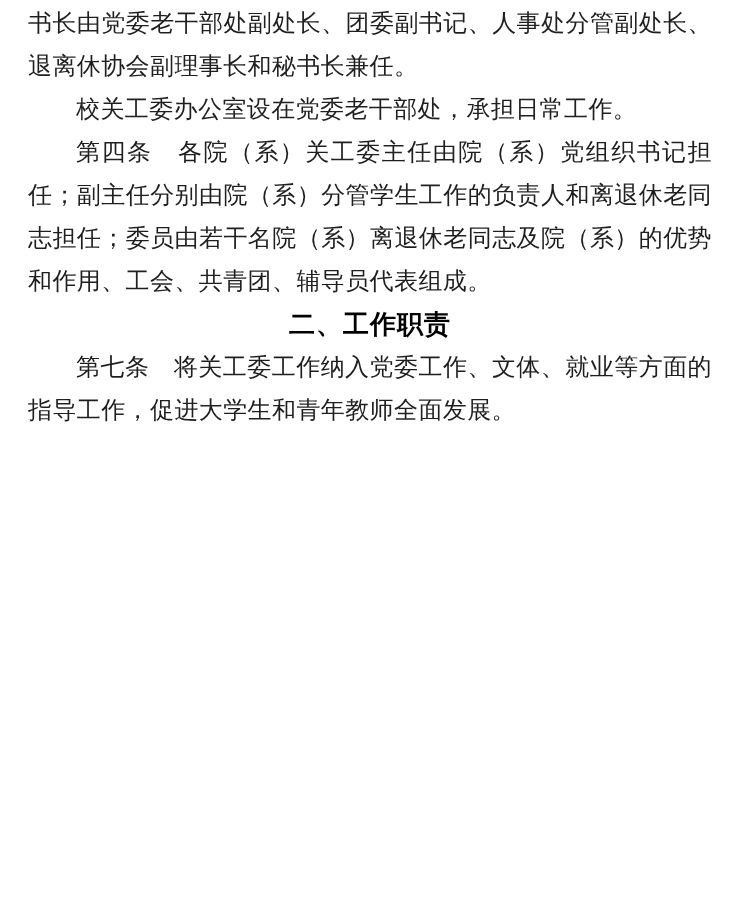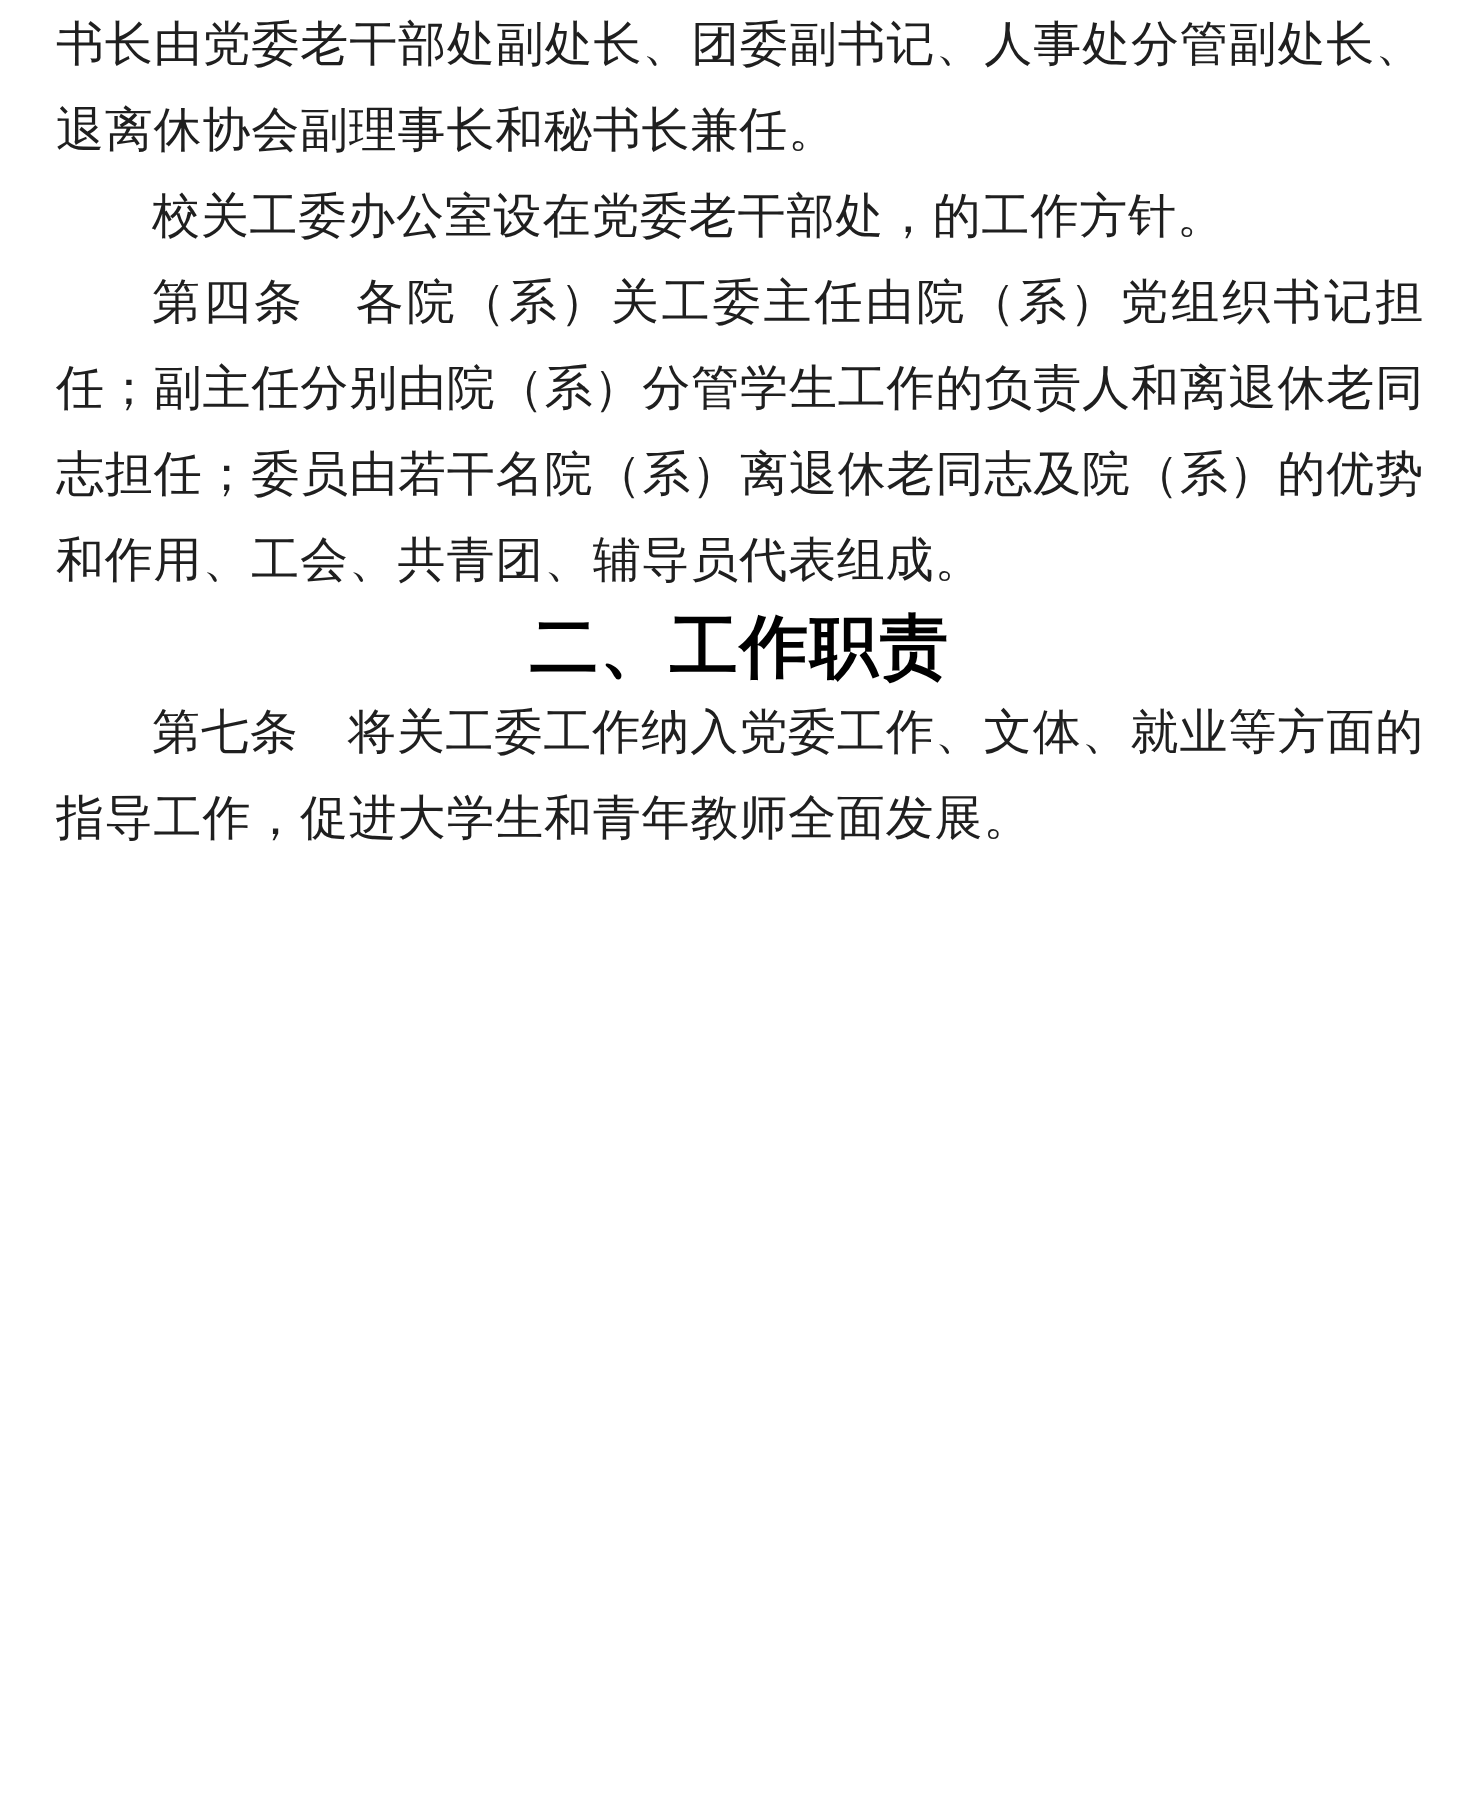--- a/index.html
+++ b/index.html
@@ -32,32 +32,32 @@
     text-justify: inter-ideograph;
     word-break: break-all;
     color: #1f1f1f;
   }
   .para.indent {
     text-indent: 2em;
   }
   .heading {
     margin: 0;
     font-family: "Liberation Sans", "DejaVu Sans", sans-serif;
-    font-size: 34px;
+    font-size: 26px;
     font-weight: bold;
     line-height: 43px;
     text-align: center;
     color: #000000;
     letter-spacing: 1px;
   }
 </style>
 </head>
 <body>
 
 <div class="page">
   <div class="doc-body" id="doc-body">
       <p class="para">书长由党委老干部处副处长、团委副书记、人事处分管副处长、退离休协会副理事长和秘书长兼任。</p>
-      <p class="para indent">校关工委办公室设在党委老干部处，的工作方针。</p>
+      <p class="para indent">校关工委办公室设在党委老干部处，承担日常工作。</p>
       <p class="para indent">第四条　各院（系）关工委主任由院（系）党组织书记担任；副主任分别由院（系）分管学生工作的负责人和离退休老同志担任；委员由若干名院（系）离退休老同志及院（系）的优势和作用、工会、共青团、辅导员代表组成。</p>
       <h2 class="heading">二、工作职责</h2>
       <p class="para indent">第七条　将关工委工作纳入党委工作、文体、就业等方面的指导工作，促进大学生和青年教师全面发展。</p>
     </div>
 </div>
 
 </body></html>

